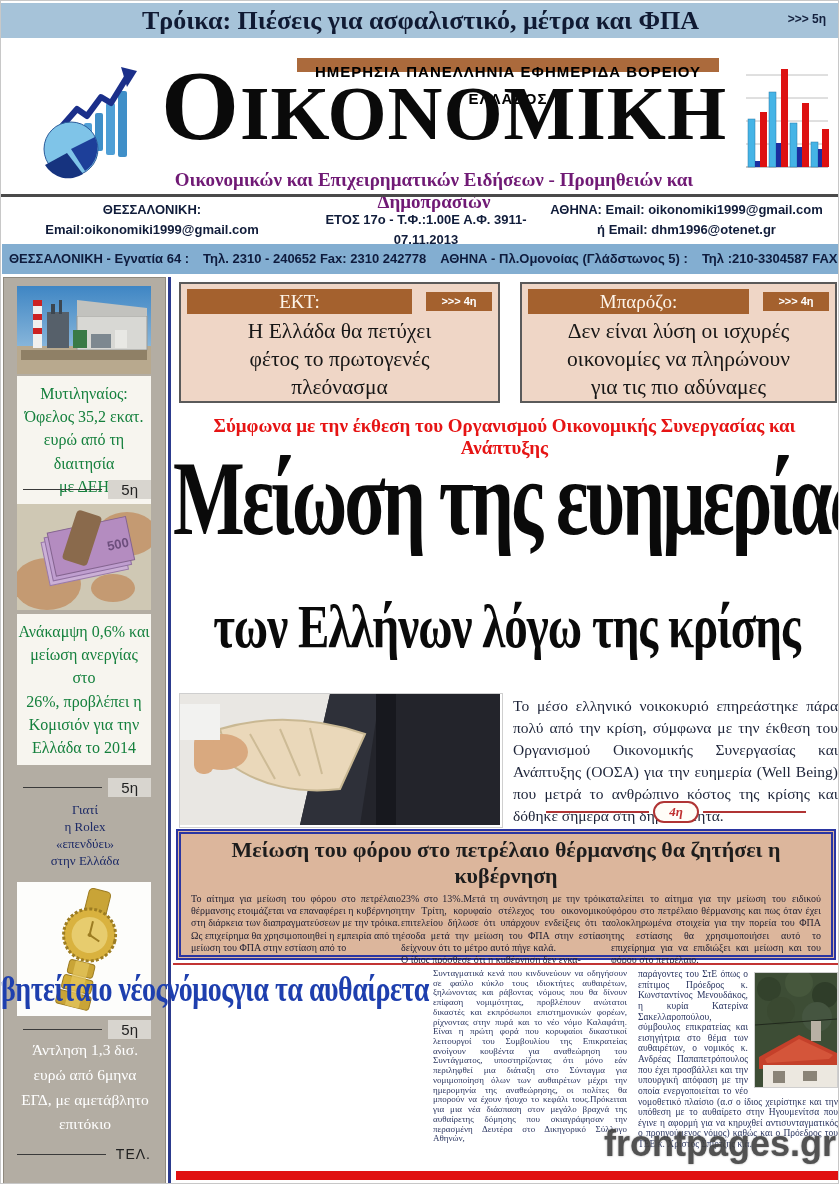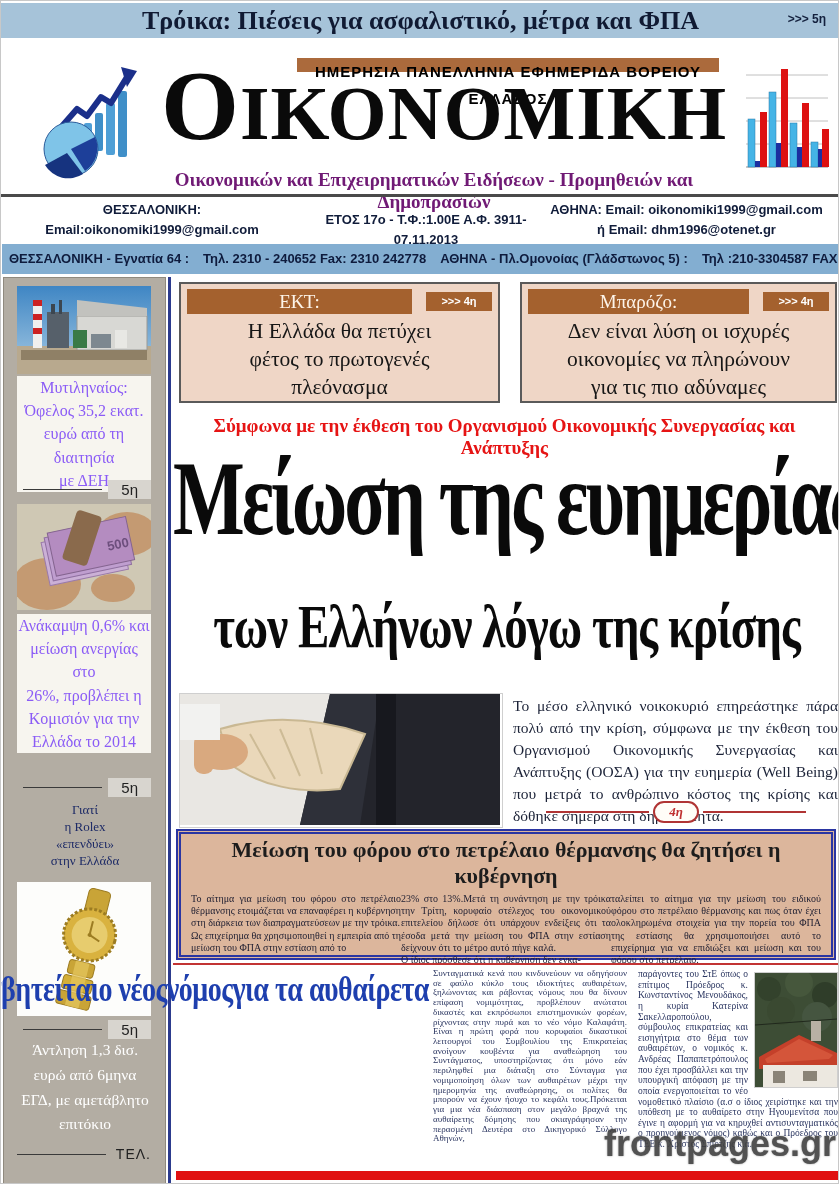--- a/index.html
+++ b/index.html
@@ -33,22 +33,22 @@
 
   
   .address-bar{position:absolute;left:1px;top:243px;width:837px;height:30px;background:#83aed1;
                font:bold 13px/30px "Liberation Sans",sans-serif;color:#0e1b3d;text-align:center;white-space:nowrap;}
   .address-bar span{margin:0 7px;}
 
   
   .sidebar{position:absolute;left:2px;top:276px;width:163px;height:908px;background:#b3ada3;
            border:1px solid #8f897e;box-sizing:border-box;}
   .sb{position:absolute;left:13px;width:134px;}
-  .sb-cap{background:#f7f5ef;text-align:center;font-size:16px;line-height:1.45;color:#8b5cf6;
-          white-space:pre-line;padding:0 1px;box-sizing:border-box;}
+  .sb-cap{background:#f7f5ef;text-align:center;font-size:16px;line-height:1.45;color:#15803d;
+          white-space:pre-line;padding:6px 1px;box-sizing:border-box;}
   .ref-row{position:absolute;left:13px;width:134px;display:flex;align-items:center;}
   .ref-line{flex:1;border-top:1.5px solid #3a3a3a;margin-left:6px;}
   .ref-badge{background:#d8d5cf;color:#222;font:15px "Liberation Sans",sans-serif;padding:1px 13px;margin-left:6px;}
   .rolex-title{position:absolute;left:6px;top:524px;width:150px;text-align:center;
                font-size:13px;line-height:1.3;color:#1d2a66;white-space:pre-line;}
   .sb-note{position:absolute;left:4px;top:760px;width:154px;text-align:center;color:#ffffff;
            font-size:15.5px;line-height:1.6;white-space:pre-line;}
   .tel-row{position:absolute;left:13px;top:868px;width:134px;display:flex;align-items:center;}
   .tel-label{font:14px "Liberation Sans",sans-serif;color:#222;margin-left:10px;letter-spacing:1px;}
 

